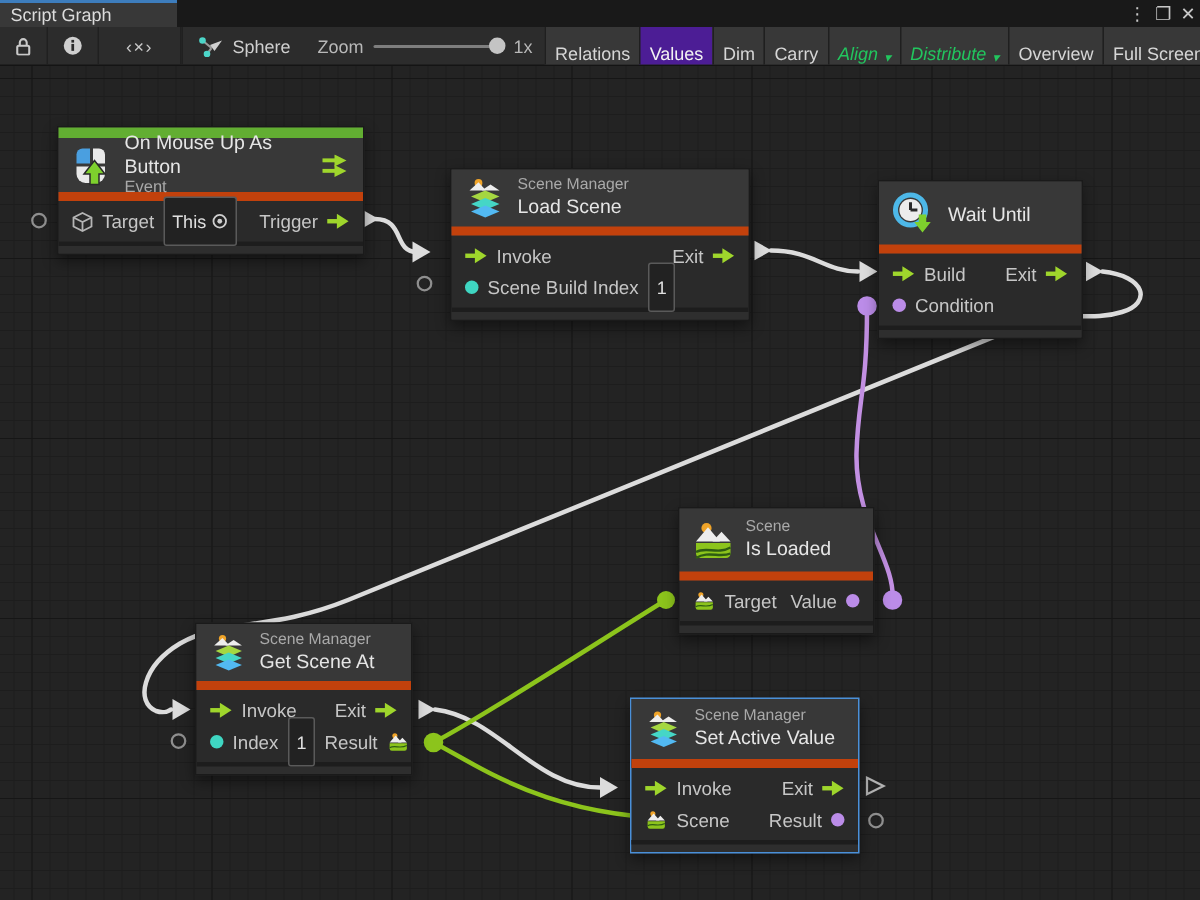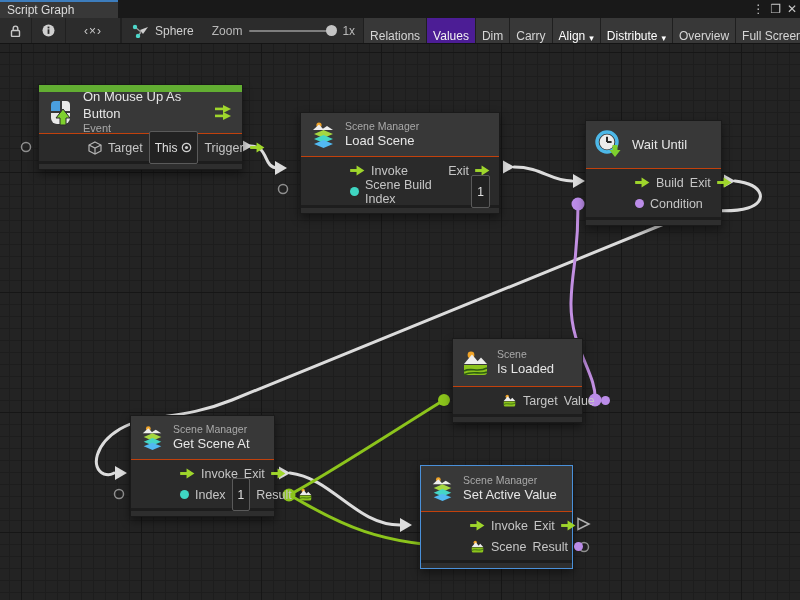--- a/index.html
+++ b/index.html
@@ -25,47 +25,47 @@
   .tb-spacer { width:14px; border-right:1px solid #202020; }
   .graphsel { display:flex; align-items:center; gap:6px; padding:0 10px; }
   .zoomgrp { display:flex; align-items:center; gap:7px; padding:0 8px; color:#b8b8b8; }
   .sl-track { position:relative; width:86px; height:2px; background:#7e7e7e; border-radius:1px; }
   .sl-knob { position:absolute; right:-2px; top:-4.5px; width:11px; height:11px; border-radius:50%;
              background:#c4c4c4; }
   .rightgrp { margin-left:auto; display:flex; align-items:stretch; }
   .rbtn { display:flex; align-items:flex-end; padding:0 6px; border-left:1px solid #1f1f1f;
           background:#383838; color:#d6d6d6; white-space:nowrap; }
   .rbtn.on { background:#4c1d95; color:#f2f2f2; }
-  .rbtn.dis { color:#ffffff; }
+  .rbtn.dis { color:#22c55e;font-style:italic; }
   .caret { font-size:9px; margin-left:4px; }
 
   
   .canvas { position:absolute; left:0; top:44px; width:800px; height:556px; background:#232323;
     background-image:
       linear-gradient(#161616 1px, transparent 1px),
       linear-gradient(90deg,#161616 1px, transparent 1px),
       linear-gradient(#1d1d1d 1px, transparent 1px),
       linear-gradient(90deg,#1d1d1d 1px, transparent 1px);
     background-size:120px 120px,120px 120px,12px 12px,12px 12px;
     background-position:21px 8px,21px 8px,9px 8px,9px 8px; }
   .wires { position:absolute; left:0; top:0; width:800px; height:556px; }
 
   
   .node { position:absolute; background:#2a2a2a; border:1px solid #1a1a1a;
           box-shadow:0 4px 9px rgba(0,0,0,.45); color:#c6c6c6; }
   .node.selected { border:1px solid #4a90d9; }
   .ebar { height:7px; background:#62ae32; }
   .nhead { background:#383838; display:flex; align-items:center; gap:8px; padding:6px 9px;
-           border-bottom:1px solid #c2410c; }
+           border-bottom:6px solid #c2410c; }
   .nhead .tcol { display:flex; flex-direction:column; line-height:1.25; }
   .ncat { font-size:10.5px; color:#a9a9a9; }
   .ntitle { font-size:13px; color:#e6e6e6; }
   .nsub { font-size:11px; color:#a9a9a9; }
   .nrows { padding:3px 0; }
-  .nrow { height:21px; display:flex; align-items:center; gap:6px; padding:0 9px; font-size:12.5px;margin-left:40px; }
+  .nrow { height:21px; display:flex; align-items:center; gap:6px; padding:0 9px; font-size:12.5px; }
   .nrow .right { margin-left:auto; display:flex; align-items:center; gap:6px; }
   .nfoot { height:8px; background:#2e2e2e; border-top:3px solid #1d1d1d; }
   .dot { width:9px; height:9px; border-radius:50%; display:inline-block; flex:none; }
   .dot.teal { background:#3fd6c2; }
   .dot.purple { background:#bb8ce8; }
   .vbox { background:#222; border:1px solid #5a5a5a; border-radius:2px; padding:0 5px;
           font-size:12px; color:#e0e0e0; height:33px; display:flex; align-items:center; gap:4px; }
   svg { display:block; flex:none; }
 </style>
 </head>

